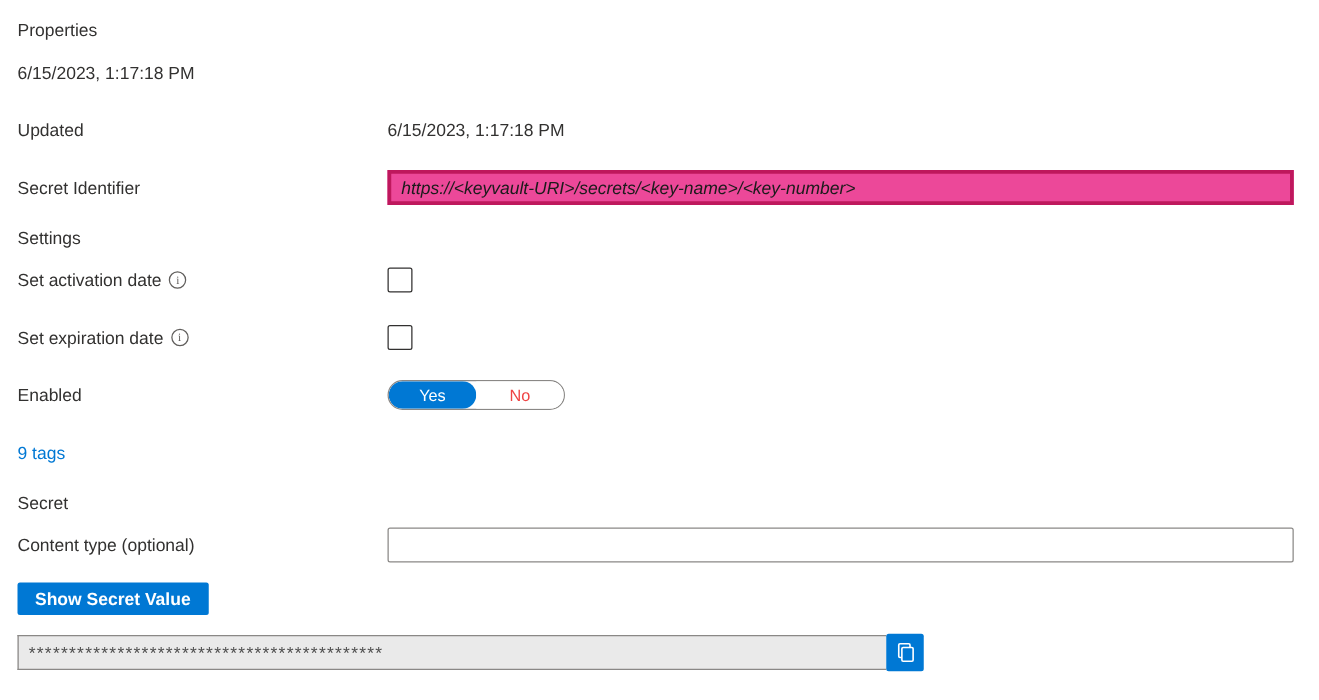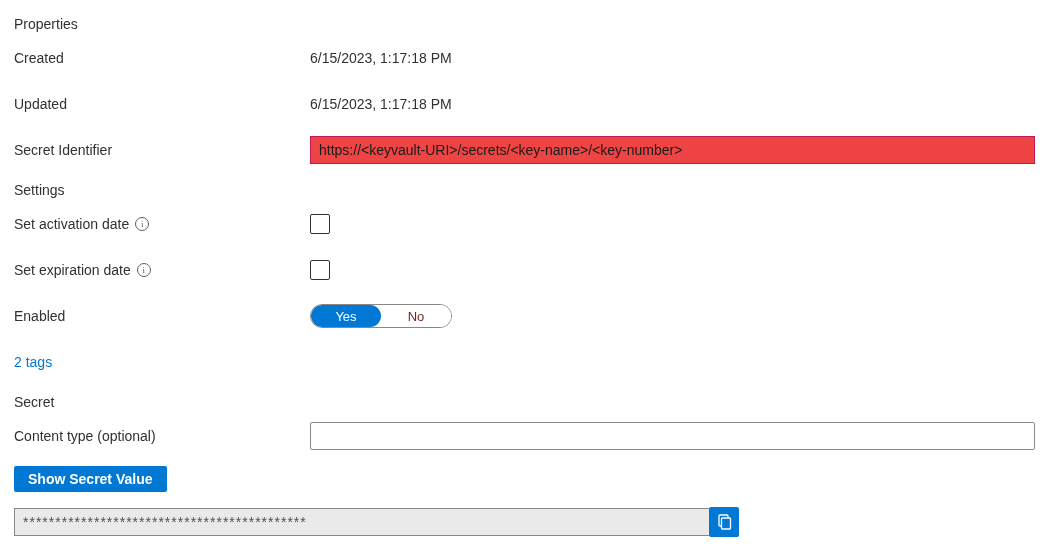--- a/index.html
+++ b/index.html
@@ -32,29 +32,30 @@
     color: #323130;
   }
   .value-col {
     flex: 1;
     display: flex;
     align-items: center;
   }
   .readonly-box {
     width: 725px;
     height: 28px;
-    border: 1px solid #be185d;
-    background: #ef4444;
+    border: 3px solid #be185d;
+    background: #ec4899;
     padding: 0 8px;
     display: flex;
     align-items: center;
     font-size: 14px;
     color: #1b1b1b;
     overflow: hidden;
     white-space: nowrap;
+    font-style: italic;
   }
   .text-input {
     width: 725px;
     height: 28px;
     border: 1px solid #8a8886;
     background: #fff;
     padding: 0 8px;
     font-size: 14px;
     border-radius: 2px;
   }
@@ -89,21 +90,21 @@
   }
   .toggle-option {
     min-width: 70px;
     padding: 0 16px;
     font-size: 13px;
     display: inline-flex;
     align-items: center;
     justify-content: center;
     cursor: pointer;
     background: #fff;
-    color: #7f1d1d;
+    color: #ef4444;
     border: none;
     height: 100%;
   }
   .toggle-option.selected {
     background: #0078d4;
     color: #fff;
     border-radius: 14px;
   }
   .tags-link {
     color: #0078d4;
@@ -157,21 +158,20 @@
 </style>
 </head>
 <body>
 
 
 
 
 <div class="section-header">Properties</div>
 
 <div class="row">
-  <div class="label-col">Created</div>
   <div class="value-col">6/15/2023, 1:17:18 PM</div>
 </div>
 
 <div class="row">
   <div class="label-col">Updated</div>
   <div class="value-col">6/15/2023, 1:17:18 PM</div>
 </div>
 
 <div class="row">
   <div class="label-col">Secret Identifier</div>
@@ -208,21 +208,21 @@
   <div class="value-col">
     <div class="toggle-group">
       <button class="toggle-option selected">Yes</button>
       <button class="toggle-option">No</button>
     </div>
   </div>
 </div>
 
 <div class="row">
   <div class="value-col">
-    <span class="tags-link">2 tags</span>
+    <span class="tags-link">9 tags</span>
   </div>
 </div>
 
 
 <div class="section-header">Secret</div>
 
 <div class="row">
   <div class="label-col">Content type (optional)</div>
   <div class="value-col">
     <input type="text" class="text-input" value="" style="">

